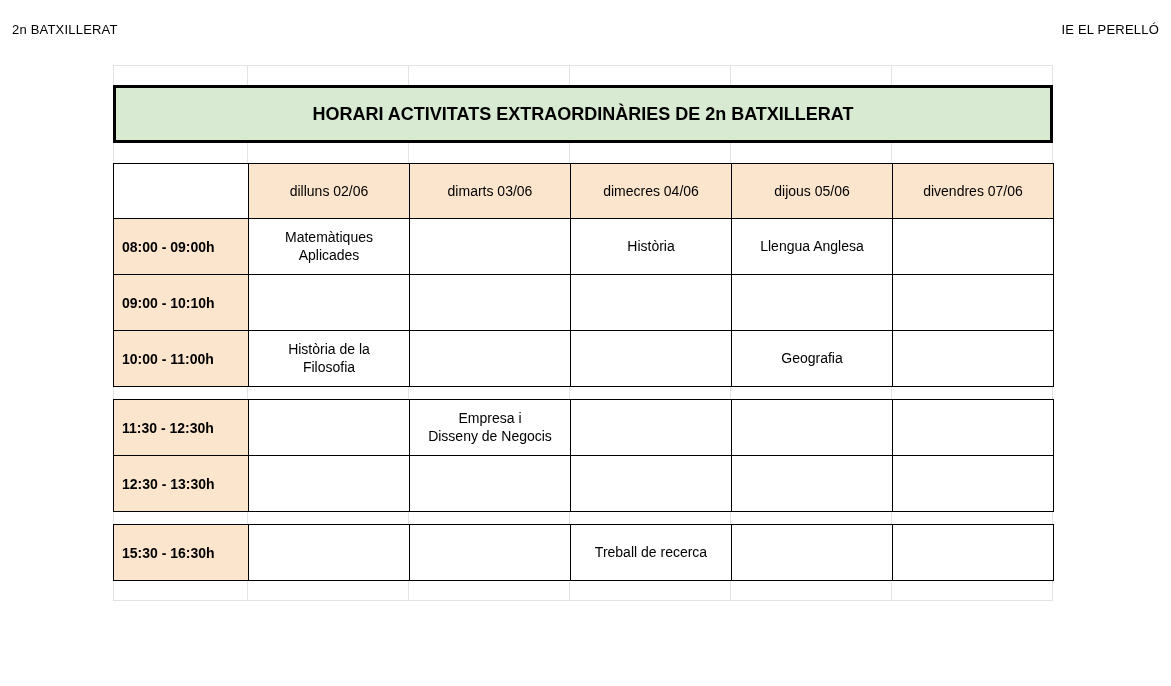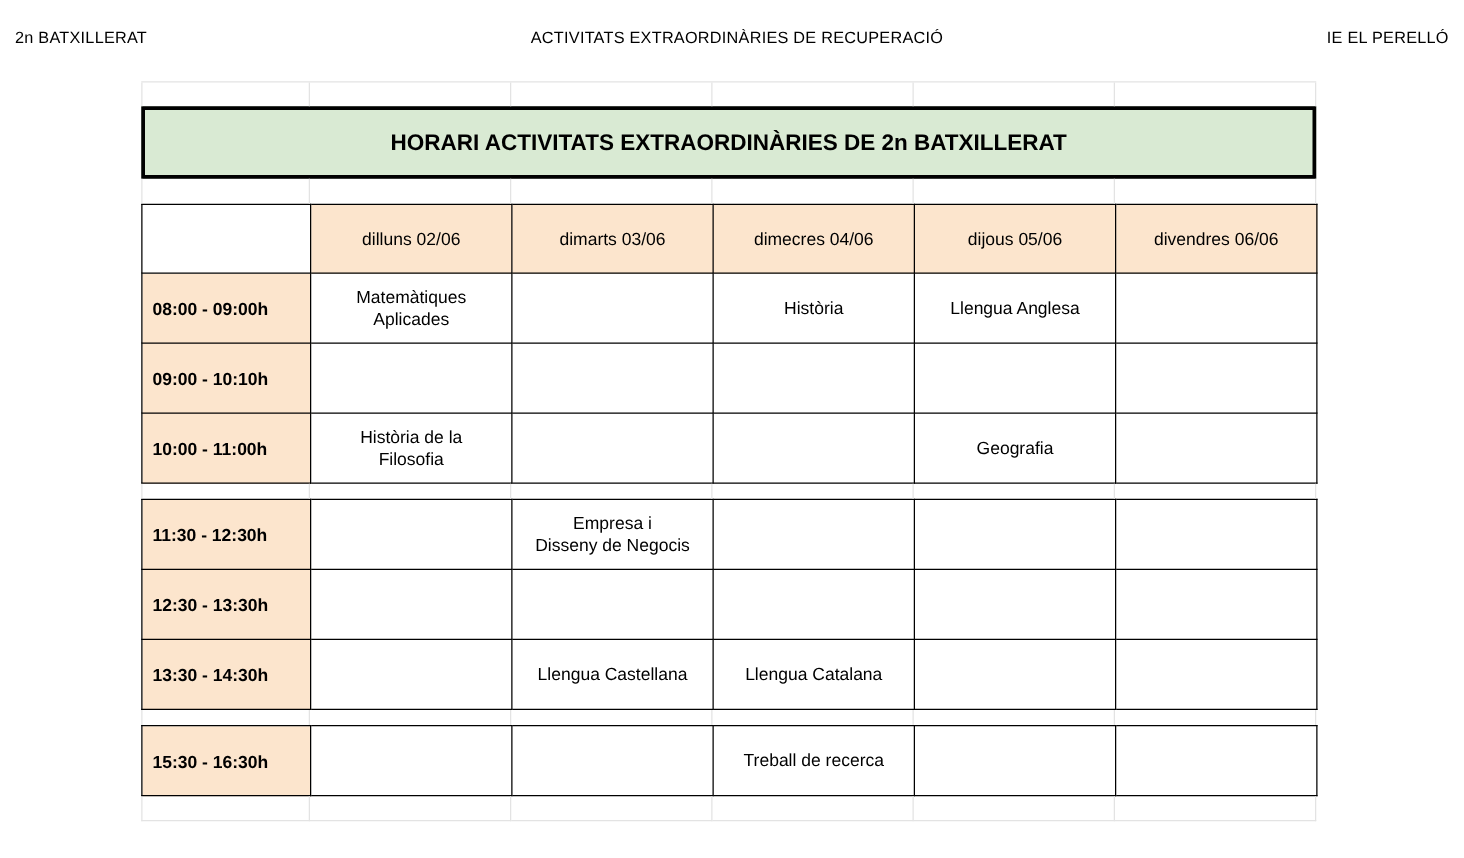--- a/index.html
+++ b/index.html
@@ -86,21 +86,20 @@
     padding: 2px 6px;
     white-space: pre-line;
     line-height: 1.25;
   }
 </style>
 </head>
 <body>
 
 <div class="page-header">
   <span>2n BATXILLERAT</span>
-  <span>ACTIVITATS EXTRAORDINÀRIES DE RECUPERACIÓ</span>
   <span>IE EL PERELLÓ</span>
 </div>
 
 <div class="sheet">
 
   <div class="band band-top">
     <div></div>
       <div></div>
       <div></div>
       <div></div>
@@ -130,21 +129,21 @@
         <col class="c-day">
         <col class="c-day">
       </colgroup>
     <tbody>
         <tr class="hdr">
       <td class="corner"></td>
       <th class="day">dilluns 02/06</th>
       <th class="day">dimarts 03/06</th>
       <th class="day">dimecres 04/06</th>
       <th class="day">dijous 05/06</th>
-      <th class="day">divendres 06/06</th>
+      <th class="day">divendres 07/06</th>
     </tr>
     <tr class="row">
       <td class="time">08:00 - 09:00h</td>
       <td class="cell">Matemàtiques
 Aplicades</td>
       <td class="cell"></td>
       <td class="cell">Història</td>
       <td class="cell">Llengua Anglesa</td>
       <td class="cell"></td>
     </tr>
@@ -197,28 +196,20 @@
       <td class="cell"></td>
     </tr>
     <tr class="row">
       <td class="time">12:30 - 13:30h</td>
       <td class="cell"></td>
       <td class="cell"></td>
       <td class="cell"></td>
       <td class="cell"></td>
       <td class="cell"></td>
     </tr>
-    <tr class="row">
-      <td class="time">13:30 - 14:30h</td>
-      <td class="cell"></td>
-      <td class="cell">Llengua Castellana</td>
-      <td class="cell">Llengua Catalana</td>
-      <td class="cell"></td>
-      <td class="cell"></td>
-    </tr>
   </tbody>
     </table>
 
   <div class="band band-sm">
     <div></div>
       <div></div>
       <div></div>
       <div></div>
       <div></div>
       <div></div>

